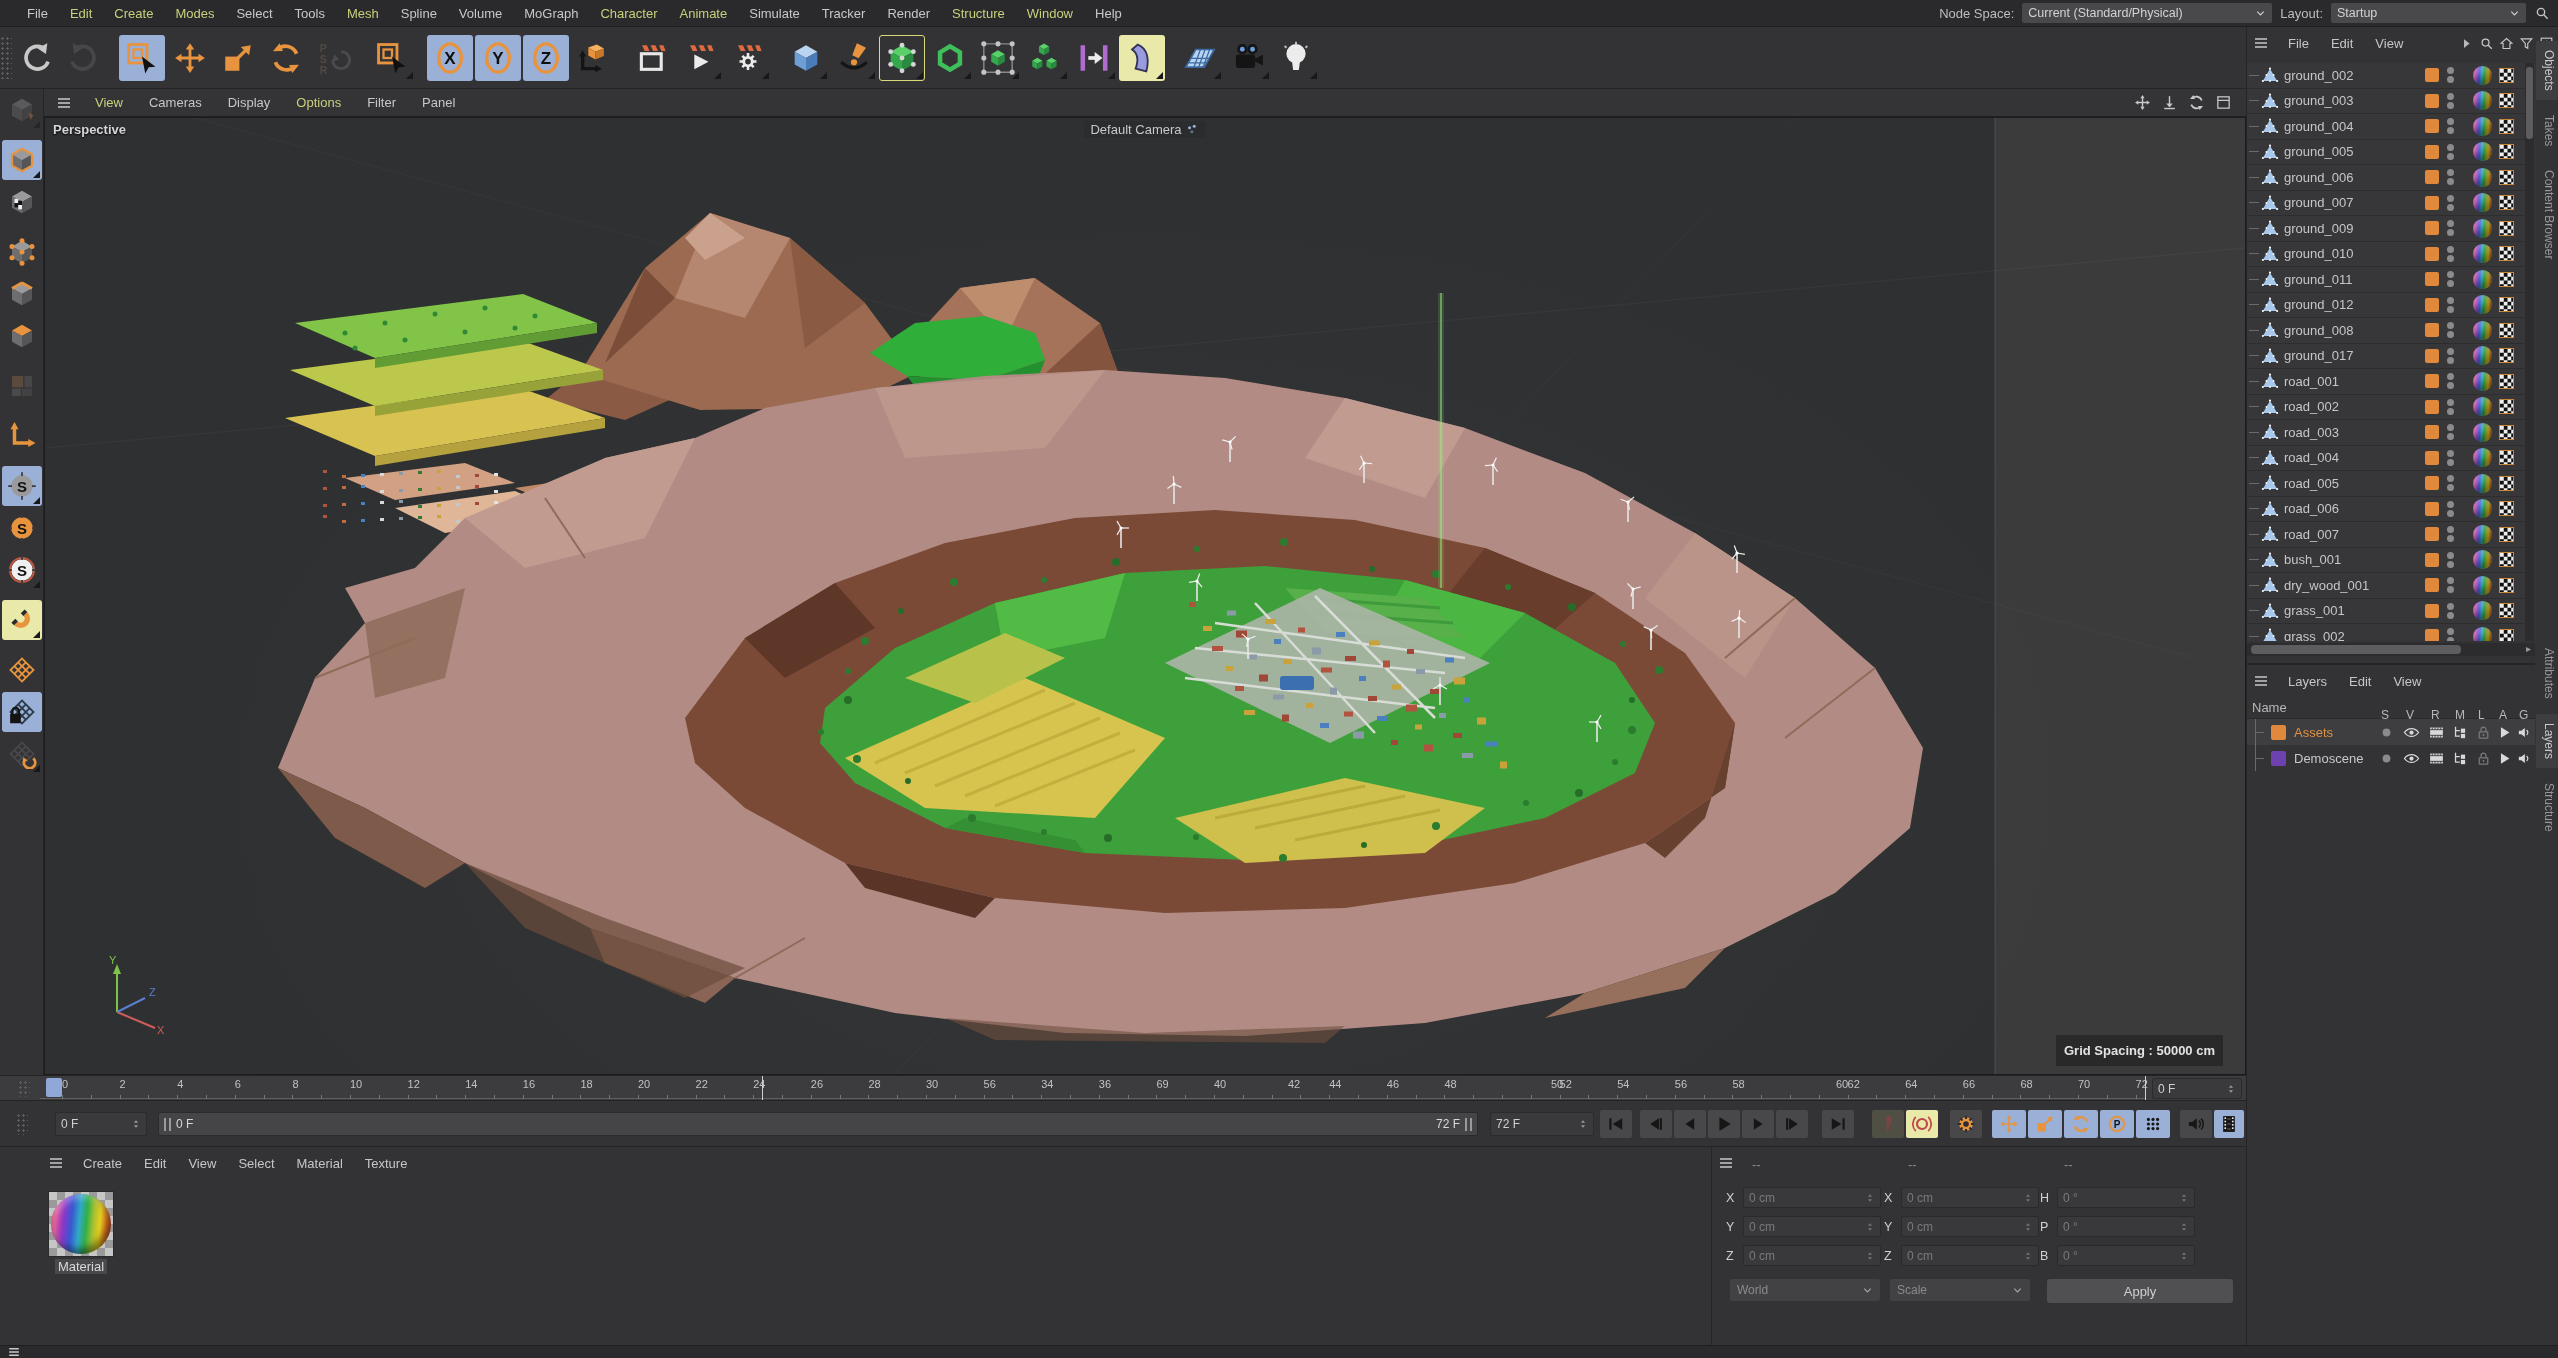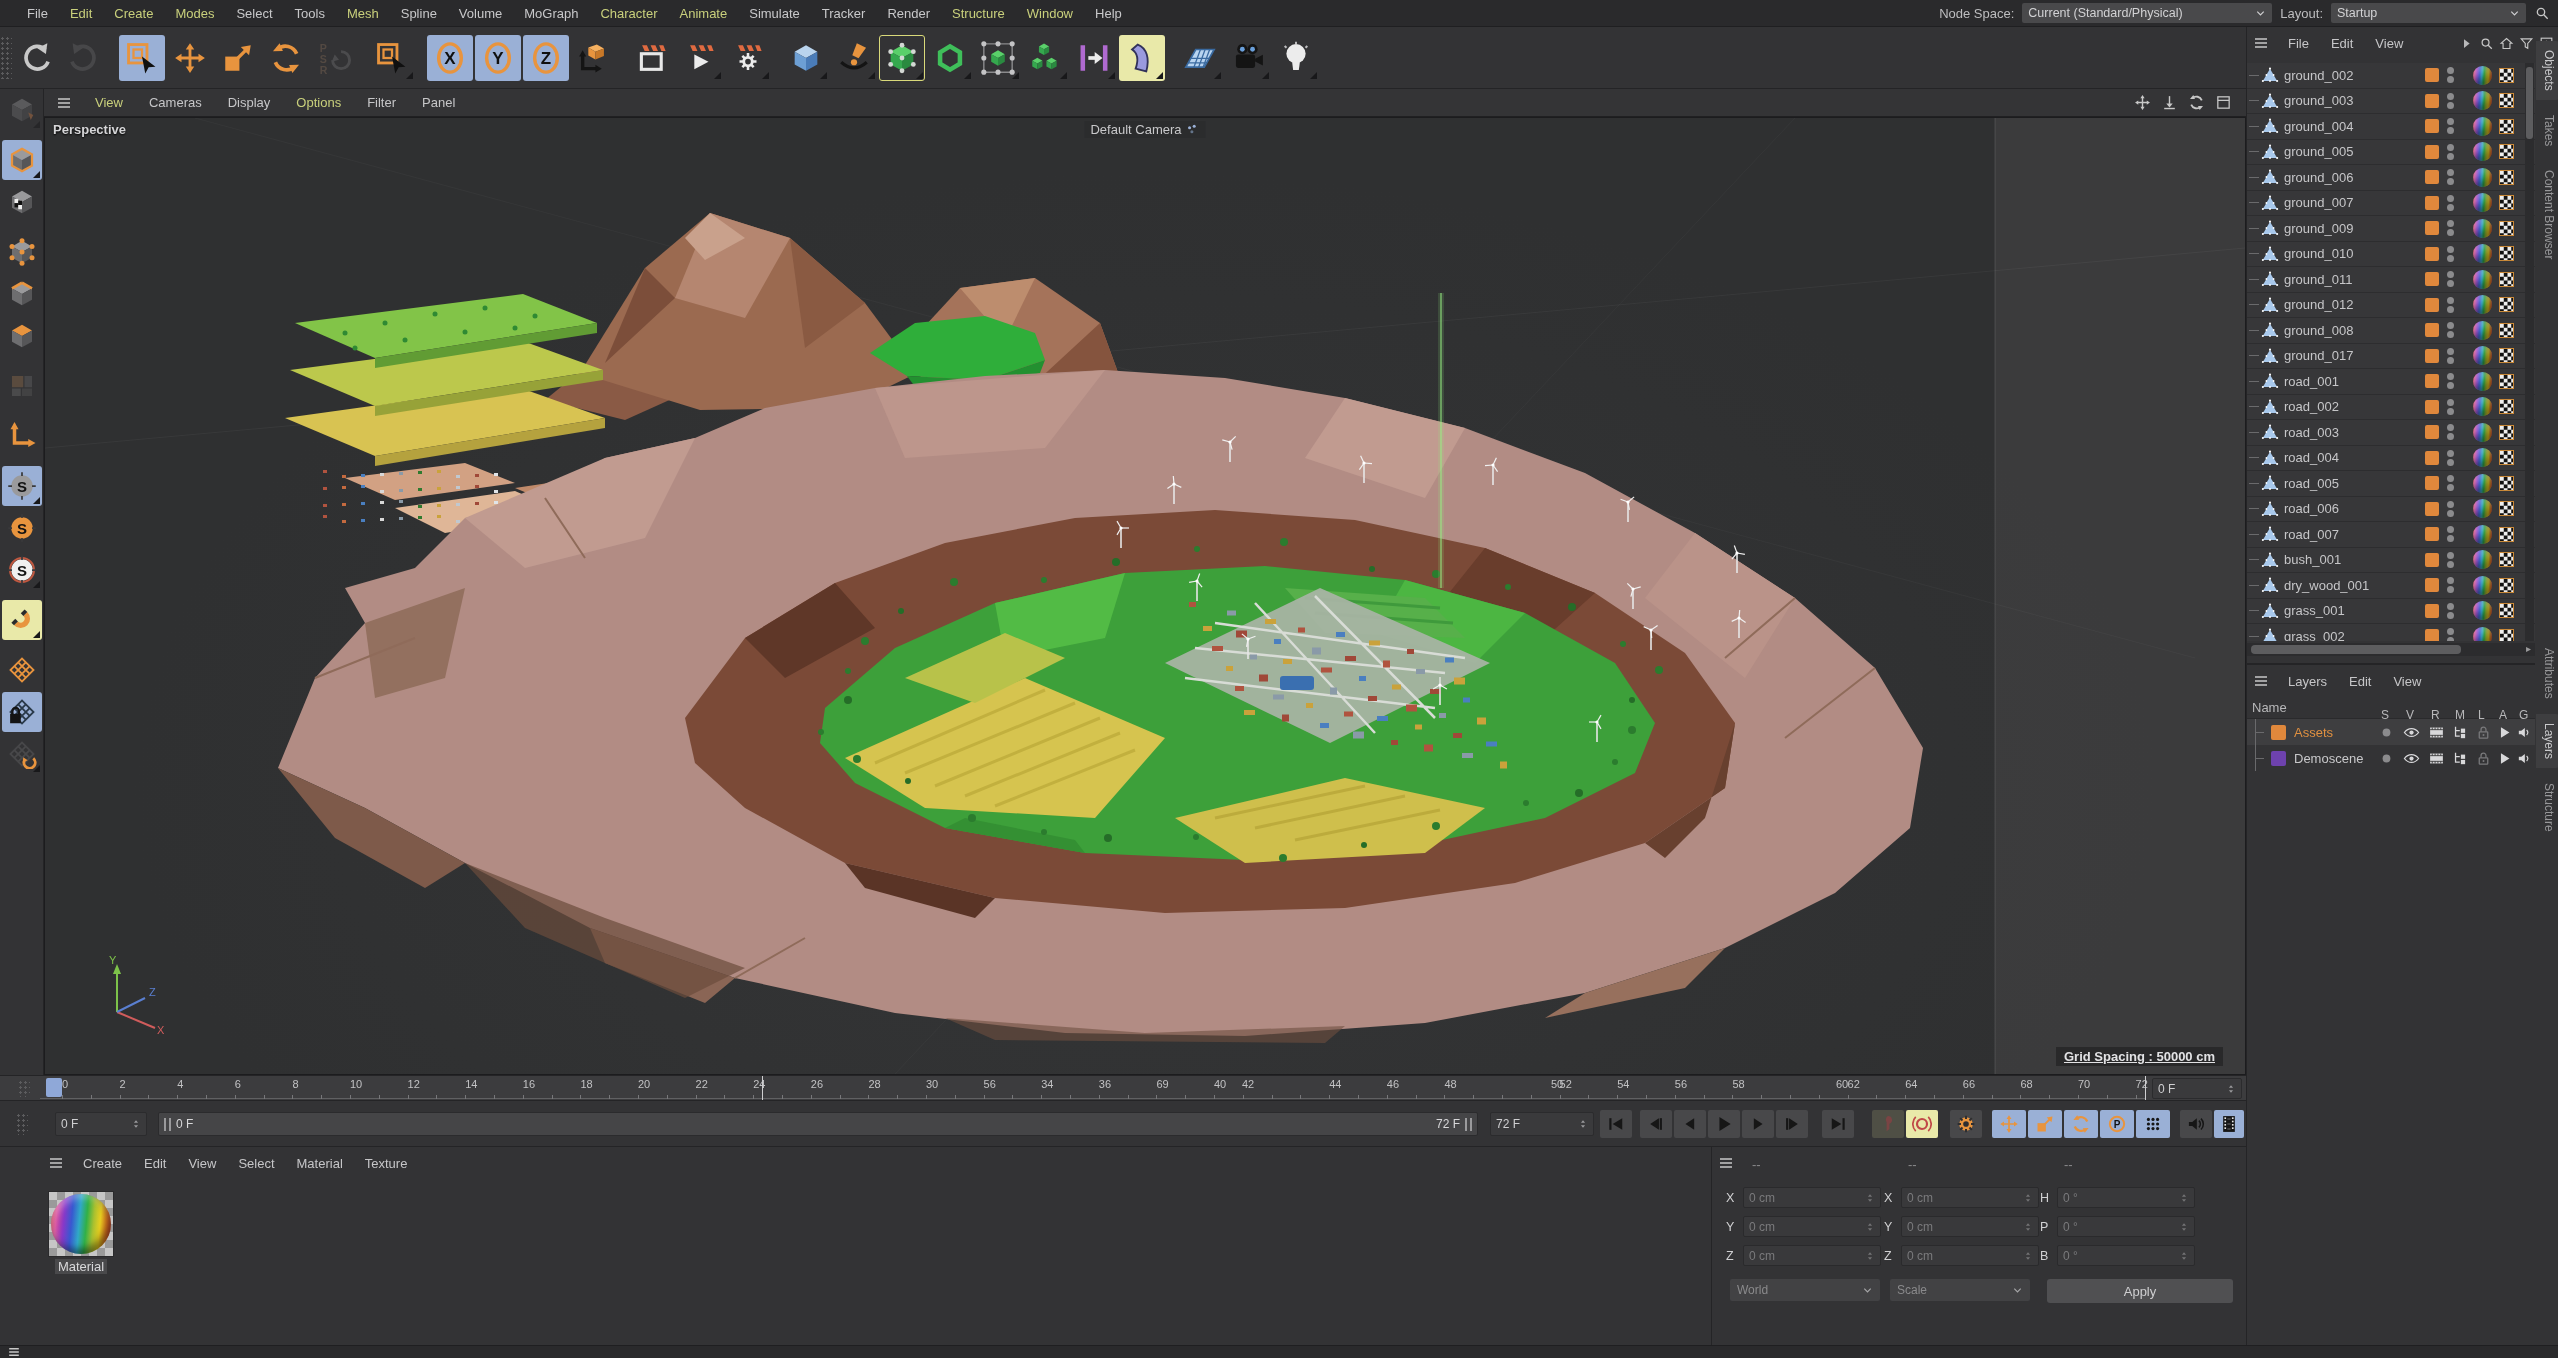--- a/index.html
+++ b/index.html
@@ -48,21 +48,21 @@
   .vmenu-item.accent{color:#c9d07c;}
   #vp-tools{margin-left:auto;display:flex;gap:10px;padding-right:14px;}
   #vp-tools span svg{width:17px;height:17px;}
   #vp-canvas{position:relative;width:2202px;height:958px;overflow:hidden;border:1px solid #1c1c1e;
     background:radial-gradient(ellipse at 50% 70%,#343536 0%,#2f3031 65%);}
   #scene{width:2200px;height:956px;}
   #vp-view-label{position:absolute;left:8px;top:4px;font-weight:bold;color:#d6d6d8;text-shadow:0 1px 2px #000;}
   #vp-cam-label{position:absolute;left:50%;top:3px;transform:translateX(-50%);display:flex;gap:4px;
     align-items:center;color:#c8c8ca;background:rgba(40,40,42,.5);padding:1px 6px;}
   #grid-spacing{position:absolute;right:22px;bottom:8px;color:#e2e2e4;background:rgba(20,20,20,.45);
-    padding:2px 8px;font-weight:bold;text-decoration:underline;}
+    padding:8px 8px;font-weight:bold;}
   #axis-gizmo{position:absolute;left:38px;bottom:40px;}
   
   #rightpanel{position:absolute;left:2246px;top:27px;width:312px;height:1318px;background:#333335;
     border-left:1px solid #242426;}
   .pmenu{height:32px;display:flex;align-items:center;gap:2px;padding-left:6px;}
   .pmenu .hamb{margin-right:6px;}
   .pm-item{padding:0 11px;color:#c6c6c8;}
   .pm-icons{margin-left:auto;display:flex;gap:5px;padding-right:4px;align-items:center;}
   .pm-icons span svg{width:15px;height:15px;}
   #om-list{position:absolute;left:0;top:36px;width:288px;height:578px;overflow:hidden;}
@@ -1732,21 +1732,21 @@
       <span class="rtick" style="left:1098.8px"></span>
       <span class="rlabel" style="left:1098.8px">36</span>
       <span class="rtick" style="left:1127.6px"></span>
       <span class="rtick" style="left:1156.4px"></span>
       <span class="rlabel" style="left:1156.4px">69</span>
       <span class="rtick" style="left:1185.2px"></span>
       <span class="rtick" style="left:1214.0px"></span>
       <span class="rlabel" style="left:1214.0px">40</span>
       <span class="rtick" style="left:1242.8px"></span>
       <span class="rtick" style="left:1271.6px"></span>
-      <span class="rlabel" style="left:1242px">42</span>
+      <span class="rlabel" style="left:1288px">42</span>
       <span class="rtick" style="left:1300.4px"></span>
       <span class="rtick" style="left:1329.2px"></span>
       <span class="rlabel" style="left:1329.2px">44</span>
       <span class="rtick" style="left:1358.0px"></span>
       <span class="rtick" style="left:1386.8px"></span>
       <span class="rlabel" style="left:1386.8px">46</span>
       <span class="rtick" style="left:1415.6px"></span>
       <span class="rtick" style="left:1444.4px"></span>
       <span class="rlabel" style="left:1444.4px">48</span>
       <span class="rtick" style="left:1473.2px"></span>

